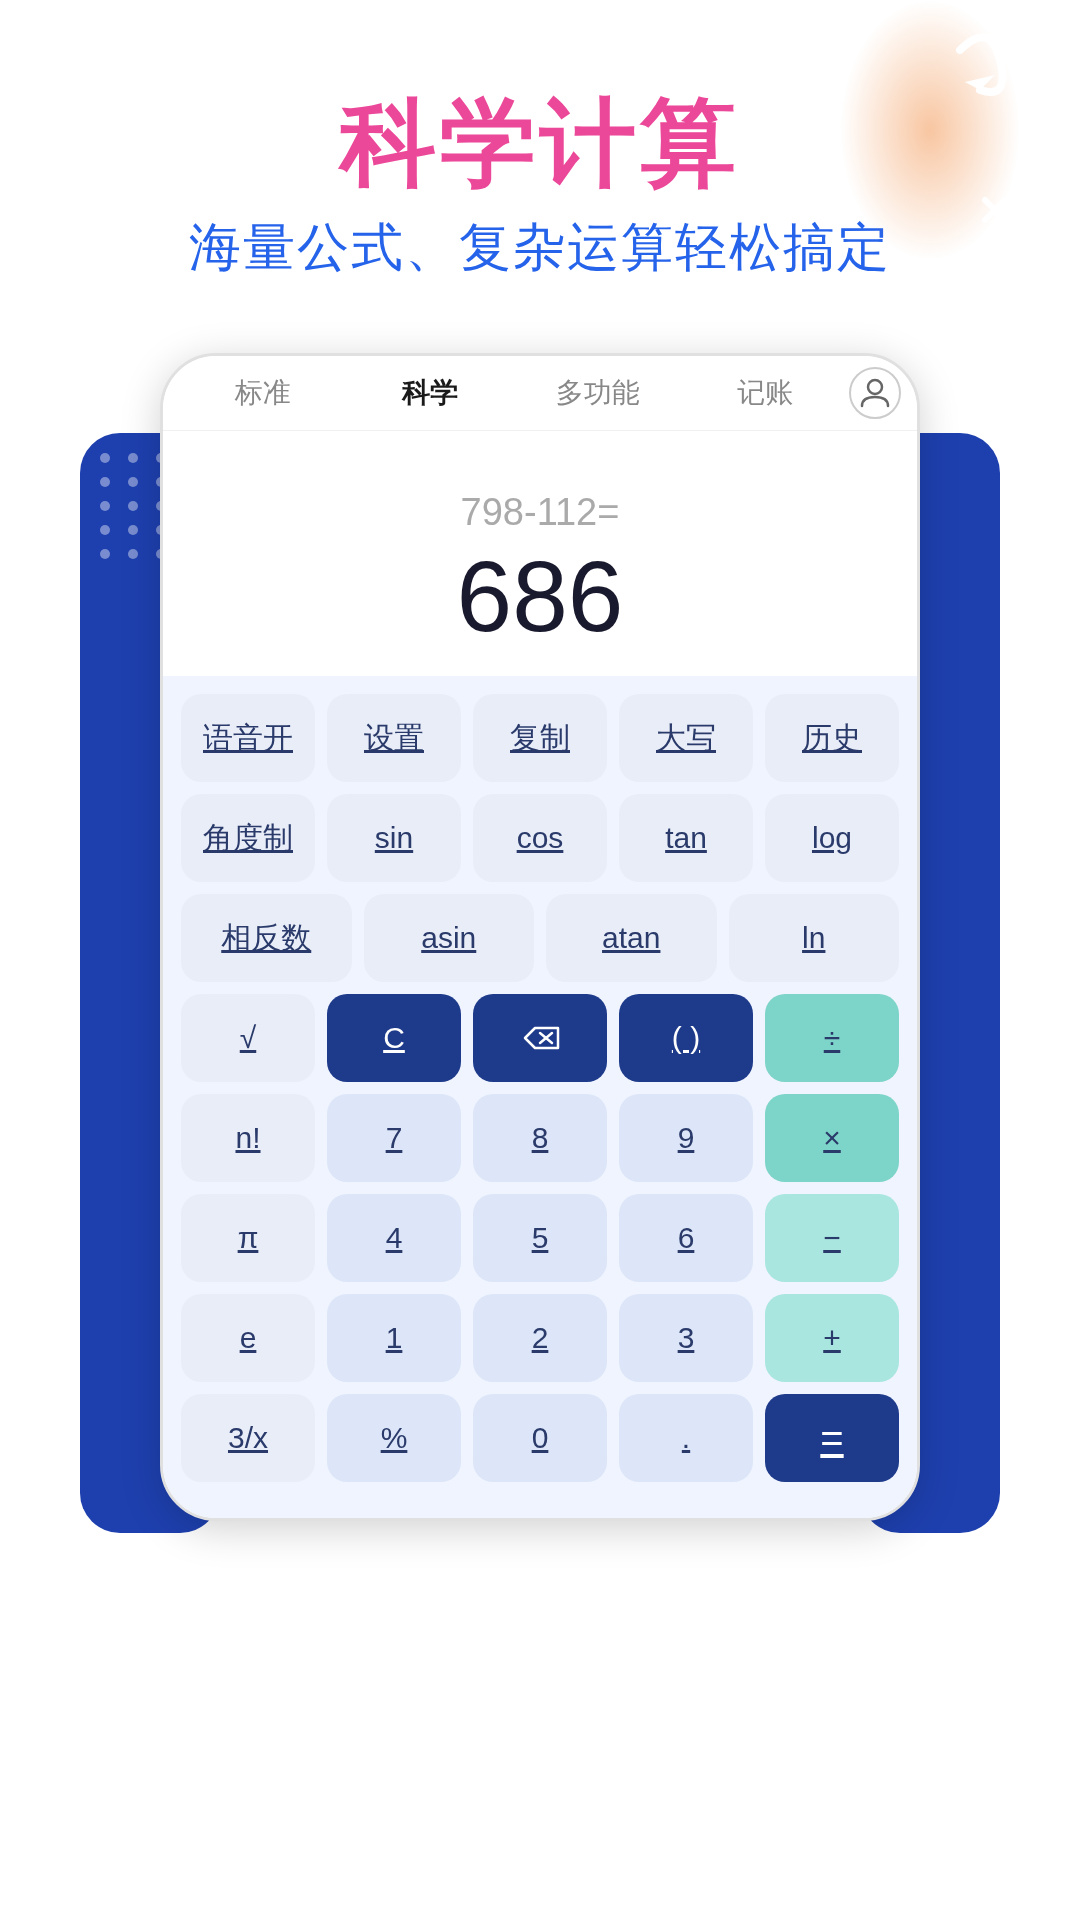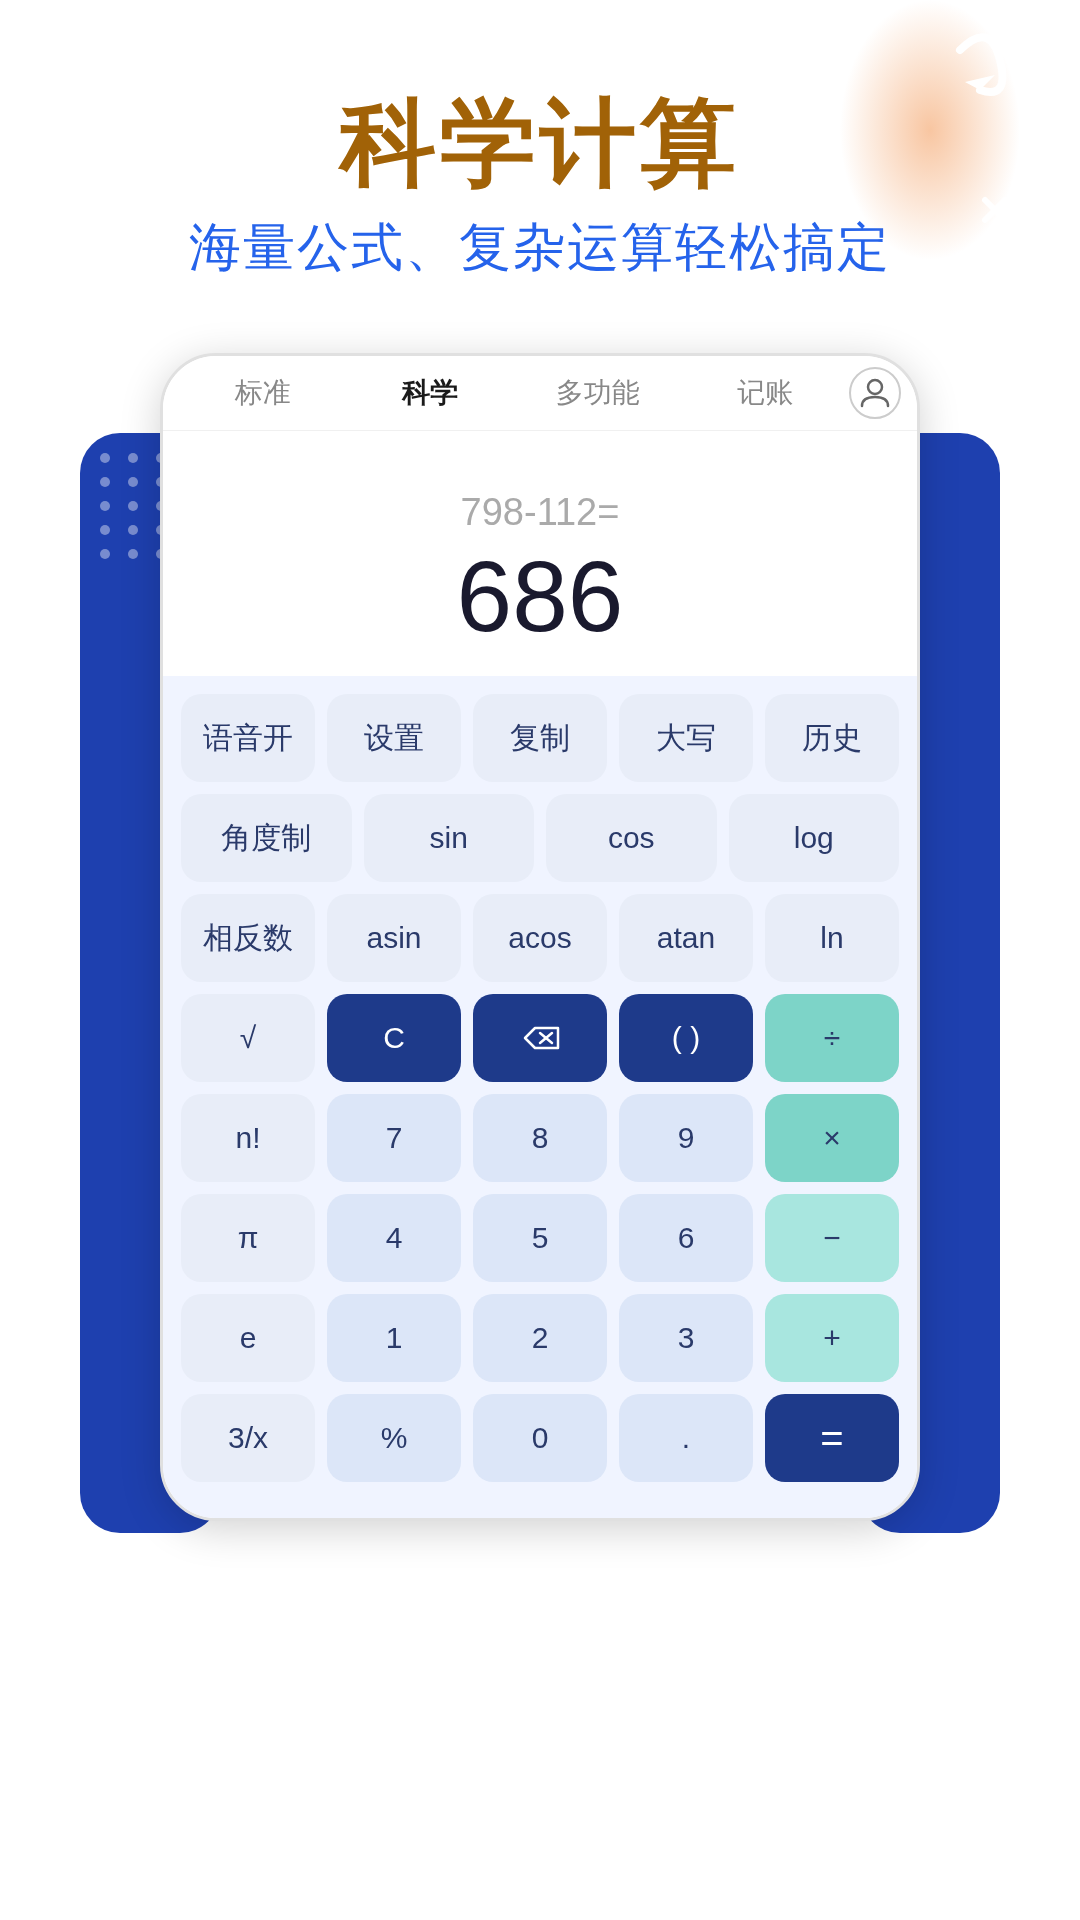--- a/index.html
+++ b/index.html
@@ -18,21 +18,21 @@
       background: #ffffff;
       padding: 80px 0 40px 0;
       text-align: center;
       position: relative;
       overflow: hidden;
     }
 
     .main-title {
       font-size: 96px;
       font-weight: 900;
-      color: #a16207;
+      color: #ec4899;
       letter-spacing: 4px;
     }
 
     .sub-title {
       font-size: 52px;
       font-weight: 500;
       color: #2563eb;
       margin-top: 3px;
       letter-spacing: 2px;
     }
@@ -171,20 +171,21 @@
       height: 88px;
       border-radius: 20px;
       border: none;
       font-size: 30px;
       font-weight: 500;
       cursor: pointer;
       display: flex;
       align-items: center;
       justify-content: center;
       color: #2a3a6a;
+      text-decoration: underline;
     }
 
     
     .btn-light {
       background: #e8edf8;
       color: #2a3a6a;
     }
     .btn-blue-dark {
       background: #1e3a8a;
       color: #ffffff;
@@ -293,27 +294,27 @@
         <button class="btn btn-light">设置</button>
         <button class="btn btn-light">复制</button>
         <button class="btn btn-light">大写</button>
         <button class="btn btn-light">历史</button>
       </div>
 
       <div class="btn-row">
         <button class="btn btn-light">角度制</button>
         <button class="btn btn-light">sin</button>
         <button class="btn btn-light">cos</button>
+        <button class="btn btn-light">tan</button>
         <button class="btn btn-light">log</button>
       </div>
 
       <div class="btn-row">
         <button class="btn btn-light">相反数</button>
         <button class="btn btn-light">asin</button>
-        <button class="btn btn-light">acos</button>
         <button class="btn btn-light">atan</button>
         <button class="btn btn-light">ln</button>
       </div>
 
       <div class="btn-row">
         <button class="btn btn-light">√</button>
         <button class="btn btn-blue-dark">C</button>
         <button class="btn btn-blue-dark">
           <svg width="40" height="30" viewBox="0 0 40 30">
             <path d="M15 5 L5 15 L15 25 L38 25 L38 5 Z" stroke="white" stroke-width="2.5" fill="none" stroke-linejoin="round"></path>

